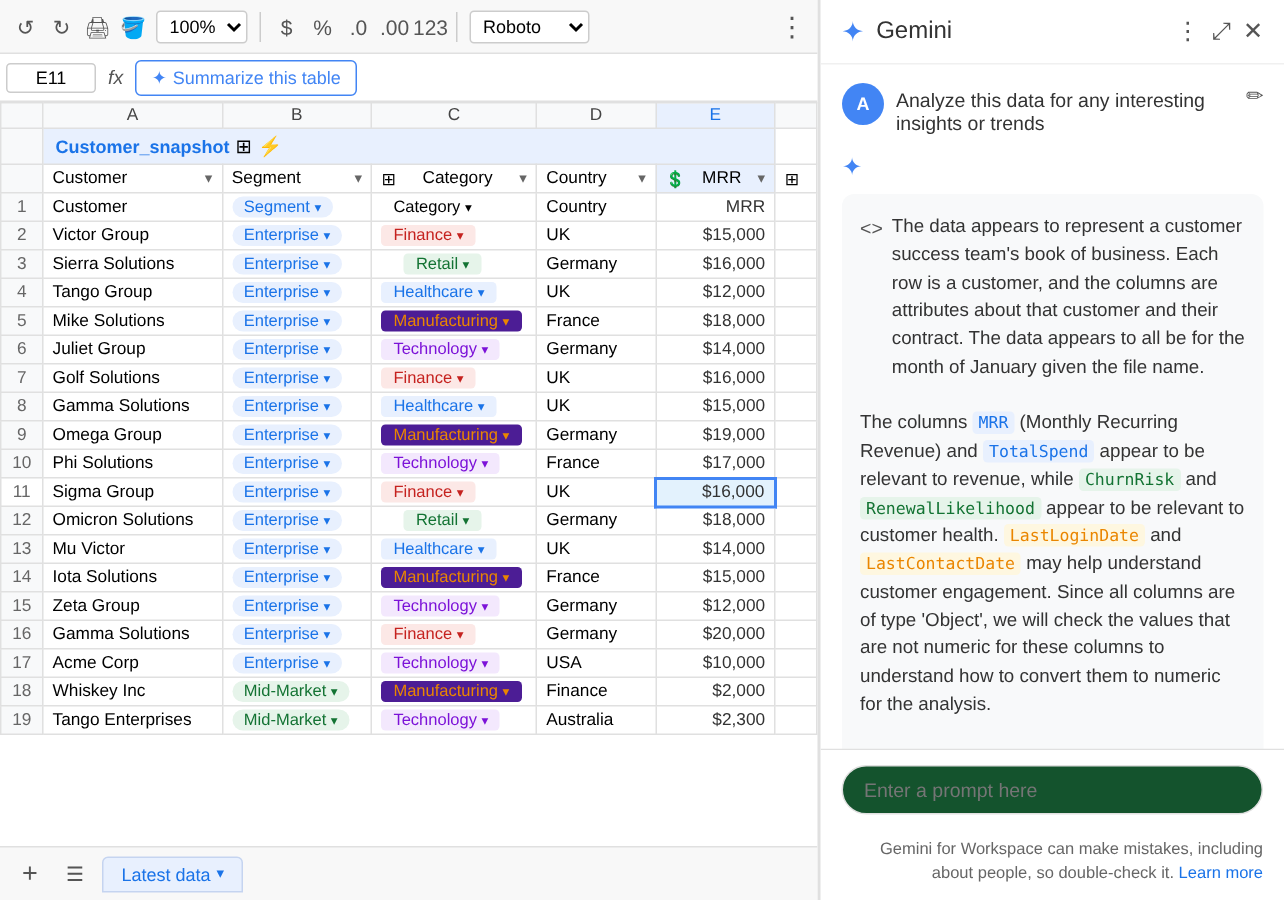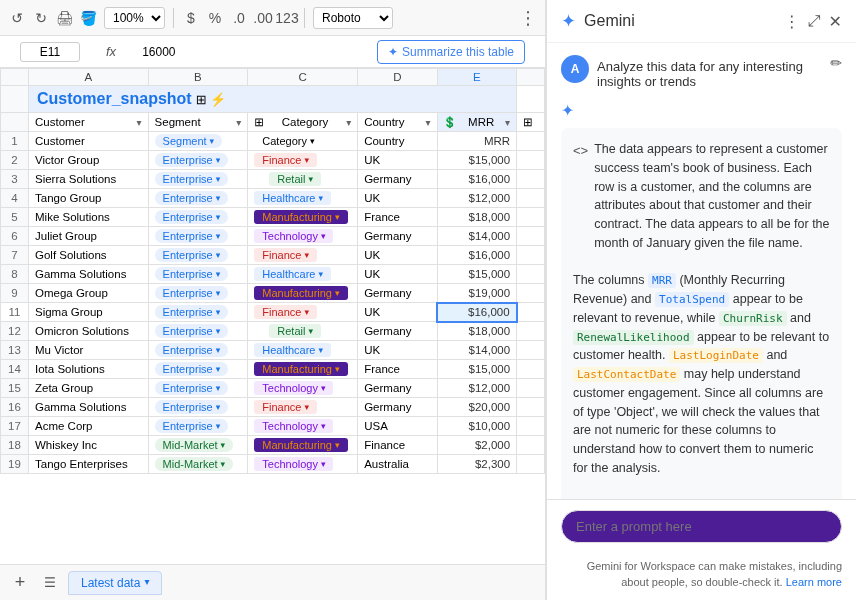--- a/index.html
+++ b/index.html
@@ -10,21 +10,21 @@
 
     
     .toolbar { display: flex; align-items: center; padding: 4px 8px; border-bottom: 1px solid #e0e0e0; gap: 6px; background: #f8f8f8; height: 36px; }
     .toolbar-icon { width: 18px; height: 18px; display: flex; align-items: center; justify-content: center; color: #555; font-size: 14px; cursor: pointer; }
     .zoom-select { border: 1px solid #ccc; border-radius: 3px; padding: 2px 4px; font-size: 12px; background: #fff; }
     .toolbar-sep { width: 1px; height: 20px; background: #ccc; margin: 0 2px; }
     .font-select { border: 1px solid #ccc; border-radius: 3px; padding: 2px 4px; font-size: 12px; background: #fff; min-width: 80px; }
     .more-btn { margin-left: auto; cursor: pointer; color: #555; font-size: 18px; }
 
     
-    .formula-bar { display: flex; align-items: center; padding: 3px 20px; border-bottom: 1px solid #e0e0e0; background: #fff; height: 32px; gap: 22px; }
+    .formula-bar { display: flex; align-items: center; padding: 3px 4px; border-bottom: 1px solid #e0e0e0; background: #fff; height: 32px; gap: 4px; }
     .cell-ref { width: 60px; border: 1px solid #ccc; border-radius: 3px; padding: 2px 4px; font-size: 12px; text-align: center; }
     .fx-label { color: #555; font-size: 13px; font-style: italic; padding: 0 4px; }
     .formula-input { flex: 1; border: none; outline: none; font-size: 12px; }
     .summarize-btn { background: #fff; border: 1px solid #4285f4; color: #4285f4; border-radius: 4px; padding: 4px 10px; font-size: 12px; cursor: pointer; display: flex; align-items: center; gap: 4px; white-space: nowrap; }
     .summarize-btn .star { color: #4285f4; }
 
     
     .sheet-container { flex: 1; overflow: auto; position: relative; }
     table.sheet { border-collapse: collapse; width: 100%; }
     table.sheet th, table.sheet td { border: 1px solid #e0e0e0; font-size: 11.5px; padding: 2px 6px; white-space: nowrap; }
@@ -84,21 +84,21 @@
 
     .gemini-response { display: flex; flex-direction: column; gap: 8px; }
     .gemini-star { color: #4285f4; font-size: 16px; }
 
     .response-block { background: #f8f9fa; border-radius: 8px; padding: 12px; font-size: 12.5px; color: #333; line-height: 1.5; }
     .response-block .code-tag { background: #e8f0fe; color: #1a73e8; padding: 1px 4px; border-radius: 3px; font-family: monospace; font-size: 11px; }
     .response-block .code-tag.green { background: #e6f4ea; color: #137333; }
     .response-block .code-tag.orange { background: #fef7e0; color: #ea8600; }
 
     .gemini-input-area { padding: 10px 14px; border-top: 1px solid #e0e0e0; }
-    .prompt-input { width: 100%; border: 1px solid #e0e0e0; border-radius: 20px; padding: 8px 14px; font-size: 13px; outline: none; color: #999; background: #4c1d95; }
+    .prompt-input { width: 100%; border: 1px solid #e0e0e0; border-radius: 20px; padding: 8px 14px; font-size: 13px; outline: none; color: #999; background: #14532d; }
 
     .gemini-footer { padding: 6px 14px 10px; font-size: 11px; color: #666; text-align: right; line-height: 1.4; }
     .gemini-footer a { color: #1a73e8; text-decoration: none; }
 
     
     .selected-row td { background: transparent; }
 
     
     ::-webkit-scrollbar { width: 6px; height: 6px; }
     ::-webkit-scrollbar-track { background: #f1f1f1; }
@@ -126,21 +126,20 @@
     <div class="toolbar-sep"></div>
     <select class="font-select">
       <option>Roboto</option>
     </select>
     <span class="more-btn">⋮</span>
   </div>
 
   <div class="formula-bar">
     <input class="cell-ref" type="text" value="E11" style="">
     <span class="fx-label">fx</span>
-    <input class="formula-input" type="text" value="16000" style="">
     <button class="summarize-btn">
       <span class="star">✦</span>
       <span>Summarize this table</span>
     </button>
   </div>
 
   <div class="sheet-container">
     <table class="sheet">
       <colgroup>
         <col style="width:28px">
@@ -162,21 +161,21 @@
           <th class="col-letter" style="background:#e8f0fe; color:#1a73e8;">E</th>
           <th class="col-letter"></th>
         </tr>
       </thead>
       <tbody id="sheet-body">
 
         <tr>
           <td class="row-num"></td>
           <td colspan="5" class="named-range-header" style="background:#e8f0fe; padding:4px 8px;">
             <div class="named-range-badge">
-              <span style="font-size:16px; color:#1a73e8; font-weight:600;text-align:center;">Customer_snapshot</span>
+              <span style="font-size:12px; color:#1a73e8; font-weight:600;text-align:center;">Customer_snapshot</span>
               <span style="font-size:13px;">⊞</span>
               <span style="font-size:13px; color:#f9a825;">⚡</span>
             </div>
           </td>
           <td></td>
         </tr>
 
         <tr class="col-header-row">
           <td class="row-num"></td>
           <td>
@@ -285,20 +284,29 @@
             <td class="mrr">$15,000</td>
             <td></td>
           </tr>
           <tr>
             <td class="row-num">9</td>
             <td>Omega Group</td>
             <td><span class="pill enterprise">Enterprise <span class="dropdown-arrow">▾</span></span></td>
             <td><span class="cat-pill cat-manufacturing">Manufacturing <span class="dropdown-arrow">▾</span></span></td>
             <td>Germany</td>
             <td class="mrr">$19,000</td>
+            <td></td>
+          </tr>
+          <tr>
+            <td class="row-num">10</td>
+            <td>Phi Solutions</td>
+            <td><span class="pill enterprise">Enterprise <span class="dropdown-arrow">▾</span></span></td>
+            <td><span class="cat-pill cat-technology">Technology <span class="dropdown-arrow">▾</span></span></td>
+            <td>France</td>
+            <td class="mrr">$17,000</td>
             <td></td>
           </tr>
           <tr class="selected-row">
             <td class="row-num">11</td>
             <td>Sigma Group</td>
             <td><span class="pill enterprise">Enterprise <span class="dropdown-arrow">▾</span></span></td>
             <td><span class="cat-pill cat-finance">Finance <span class="dropdown-arrow">▾</span></span></td>
             <td>UK</td>
             <td class="mrr mrr-selected">$16,000</td>
             <td></td>

